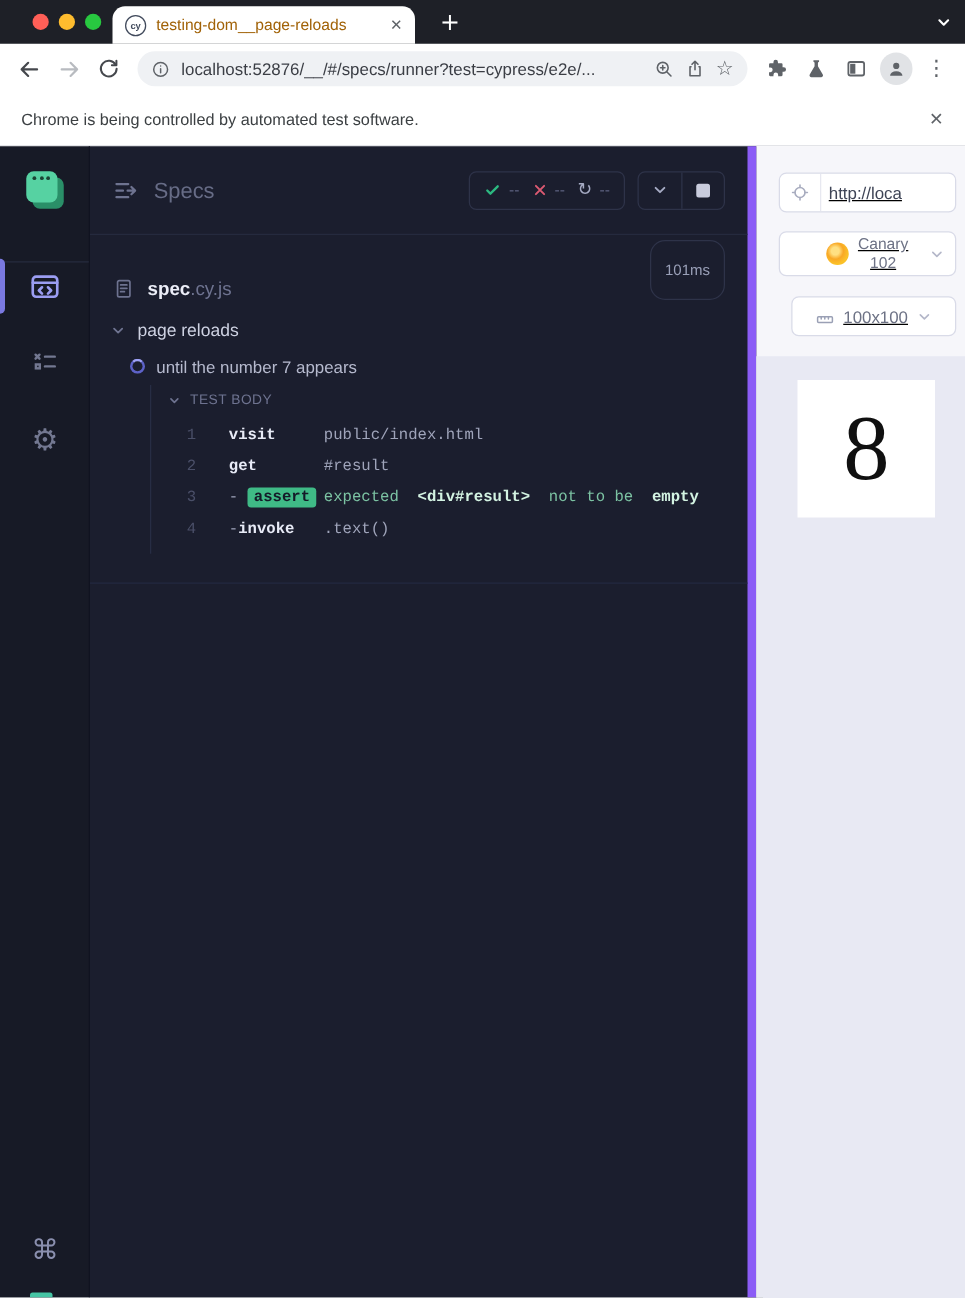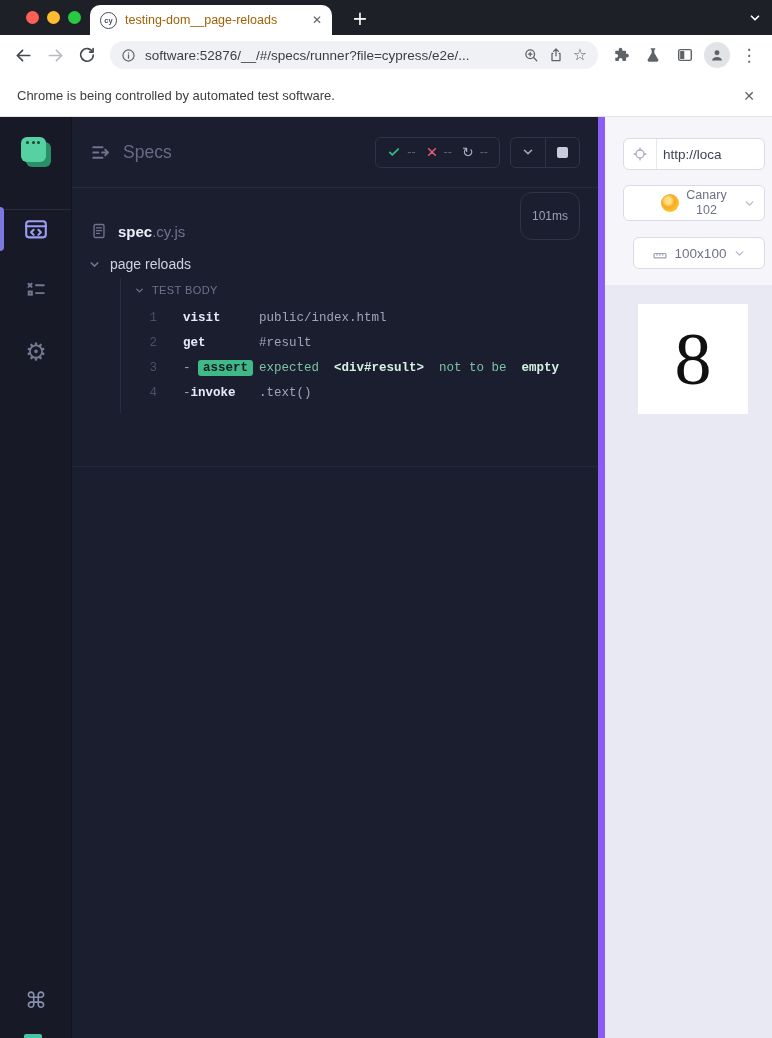--- a/index.html
+++ b/index.html
@@ -108,21 +108,21 @@
     white-space:nowrap; }
   .cmd-dash { color:#9fa4ba; font-weight:400; }
   .cmd-arg { color:#9fa4ba; white-space:nowrap; }
   .assert-badge { background:#3fba86; color:#141a28; font-weight:700; border-radius:3px;
     padding:1px 5px; }
   .assert-msg { color:#7cc3a3; white-space:nowrap; }
   .assert-strong { color:#d3f3e2; font-weight:700; }
   .spec-end-divider { position:absolute; left:0; right:0; top:349px; border-top:1px solid #232840; }
 
   
-  .cy-aut { width:167px; background:#f6f6fa; display:flex; flex-direction:column; flex:0 0 auto; }
+  .cy-aut { width:167px; background:#f6f6fa; display:flex; flex-direction:column; flex:0 0 auto;text-decoration:underline; }
   .aut-controls { padding:21px 7px 16px 18px; }
   .aut-url { height:32px; background:#fff; border:1px solid #d9dbe8; border-radius:6px;
     display:flex; align-items:center; overflow:hidden; }
   .aut-url-icon { width:33px; height:100%; border-right:1px solid #e7e8f0; display:flex;
     align-items:center; justify-content:center; color:#a8acbf; flex:0 0 auto; }
   .aut-url-value { flex:1; padding:0 6px; font-size:13.5px; color:#3e4456; white-space:nowrap;
     overflow:hidden; }
   .browser-select { margin-top:15px; height:36px; background:#fff; border:1px solid #d9dbe8;
     border-radius:6px; display:flex; align-items:center; justify-content:center; gap:7px;
     position:relative; }
@@ -179,21 +179,21 @@
         <path d="M16.8 2.8v4h-4"></path>
       </svg>
   </span>
   <div class="addr-pill">
     <span class="chrome-icon">
       <svg width="15" height="15" viewBox="0 0 20 20" fill="none" stroke="currentColor" stroke-width="1.6" stroke-linecap="round">
           <circle cx="10" cy="10" r="7.4"></circle>
         <path d="M10 9.2v4.4M10 6.3v.2"></path>
         </svg>
     </span>
-    <span class="addr-url">software:52876/__/#/specs/runner?file=cypress/e2e/...</span>
+    <span class="addr-url">localhost:52876/__/#/specs/runner?test=cypress/e2e/...</span>
     <span class="chrome-icon">
       <svg width="16" height="16" viewBox="0 0 20 20" fill="none" stroke="currentColor" stroke-width="1.6" stroke-linecap="round">
           <circle cx="9" cy="9" r="5.4"></circle>
         <path d="M13.2 13.2l4 4M9 6.8v4.4M6.8 9h4.4"></path>
         </svg>
     </span>
     <span class="chrome-icon">
       <svg width="16" height="16" viewBox="0 0 20 20" fill="none" stroke="currentColor" stroke-width="1.6" stroke-linecap="round" stroke-linejoin="round">
         <path d="M6 8H5v9h10V8h-1M10 2.5V11M7 5.5l3-3 3 3"></path>
         </svg>
@@ -324,20 +324,24 @@
         <span class="spec-ext">.cy.js</span>
       <span class="spec-badge">101ms</span>
     </div>
 
     <div class="rep-content">
       <div class="suite-row">
         <svg width="13" height="13" viewBox="0 0 20 20" fill="none" stroke="currentColor" stroke-width="2.2" stroke-linecap="round" stroke-linejoin="round">
             <path d="M5 7.5l5 5 5-5"></path>
           </svg>
         <span class="suite-title">page reloads</span>
+      </div>
+      <div class="test-row">
+        <span class="test-ring"></span>
+        <span class="test-title">until the number 7 appears</span>
       </div>
       <div class="test-content">
         <div class="section-row">
           <svg width="11" height="11" viewBox="0 0 20 20" fill="none" stroke="currentColor" stroke-width="2.4" stroke-linecap="round" stroke-linejoin="round">
               <path d="M5 7.5l5 5 5-5"></path>
             </svg>
           <span class="section-title">TEST BODY</span>
         </div>
         <div class="cmd-rows">
           <div class="cmd-row">

